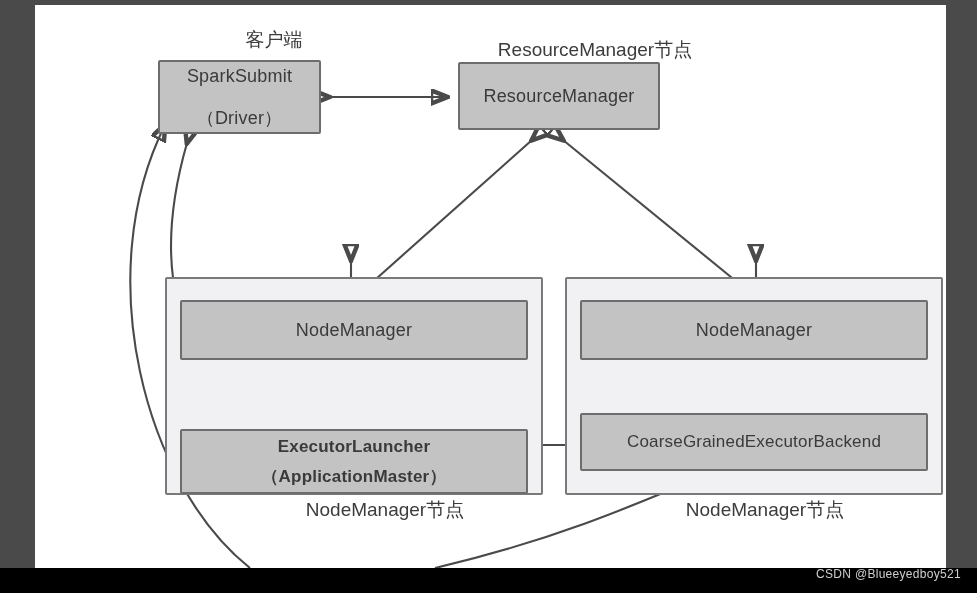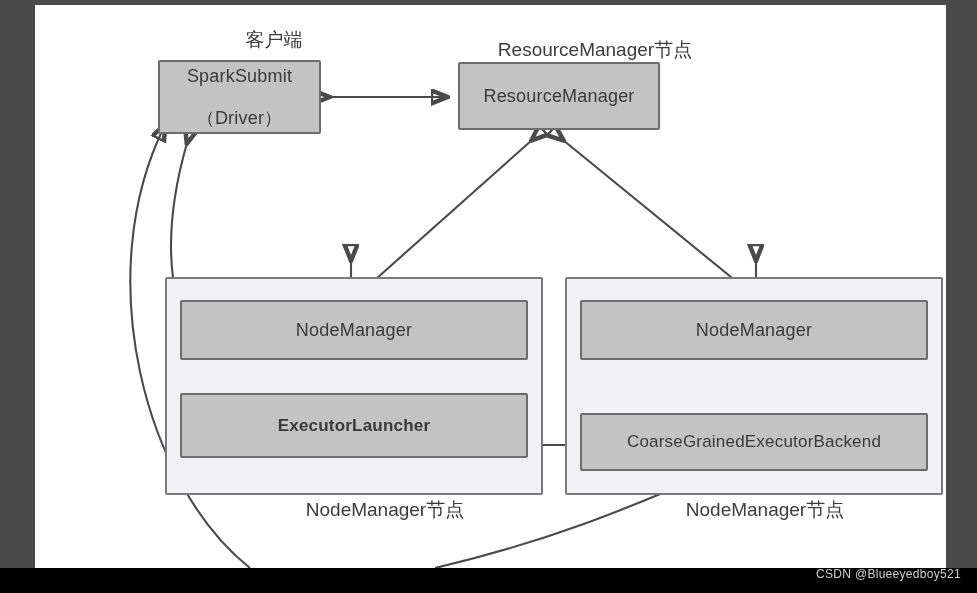--- a/index.html
+++ b/index.html
@@ -154,22 +154,23 @@
     <div class="node-box" style="left:423px; top:57px; width:202px; height:68px;">
       <span class="node-line">ResourceManager</span>
     </div>
 
     <div class="group-box" style="left:130px; top:272px; width:378px; height:218px;"></div>
 
     <div class="node-box" style="left:145px; top:295px; width:348px; height:60px;">
       <span class="node-line">NodeManager</span>
     </div>
 
-    <div class="node-box bold" style="left:145px; top:388px; width:348px; height:65px;gap:8px;">
+    <div class="node-box bold" style="left:145px; top:424px; width:348px; height:65px;gap:8px;">
       <span class="node-line">ExecutorLauncher</span>
+      <span class="node-line">（ApplicationMaster）</span>
     </div>
 
     <div class="group-box" style="left:530px; top:272px; width:378px; height:218px;"></div>
 
     <div class="node-box" style="left:545px; top:295px; width:348px; height:60px;">
       <span class="node-line">NodeManager</span>
     </div>
 
     <div class="node-box" style="left:545px; top:408px; width:348px; height:58px; font-size:17px;">
       <span class="node-line">CoarseGrainedExecutorBackend</span>

